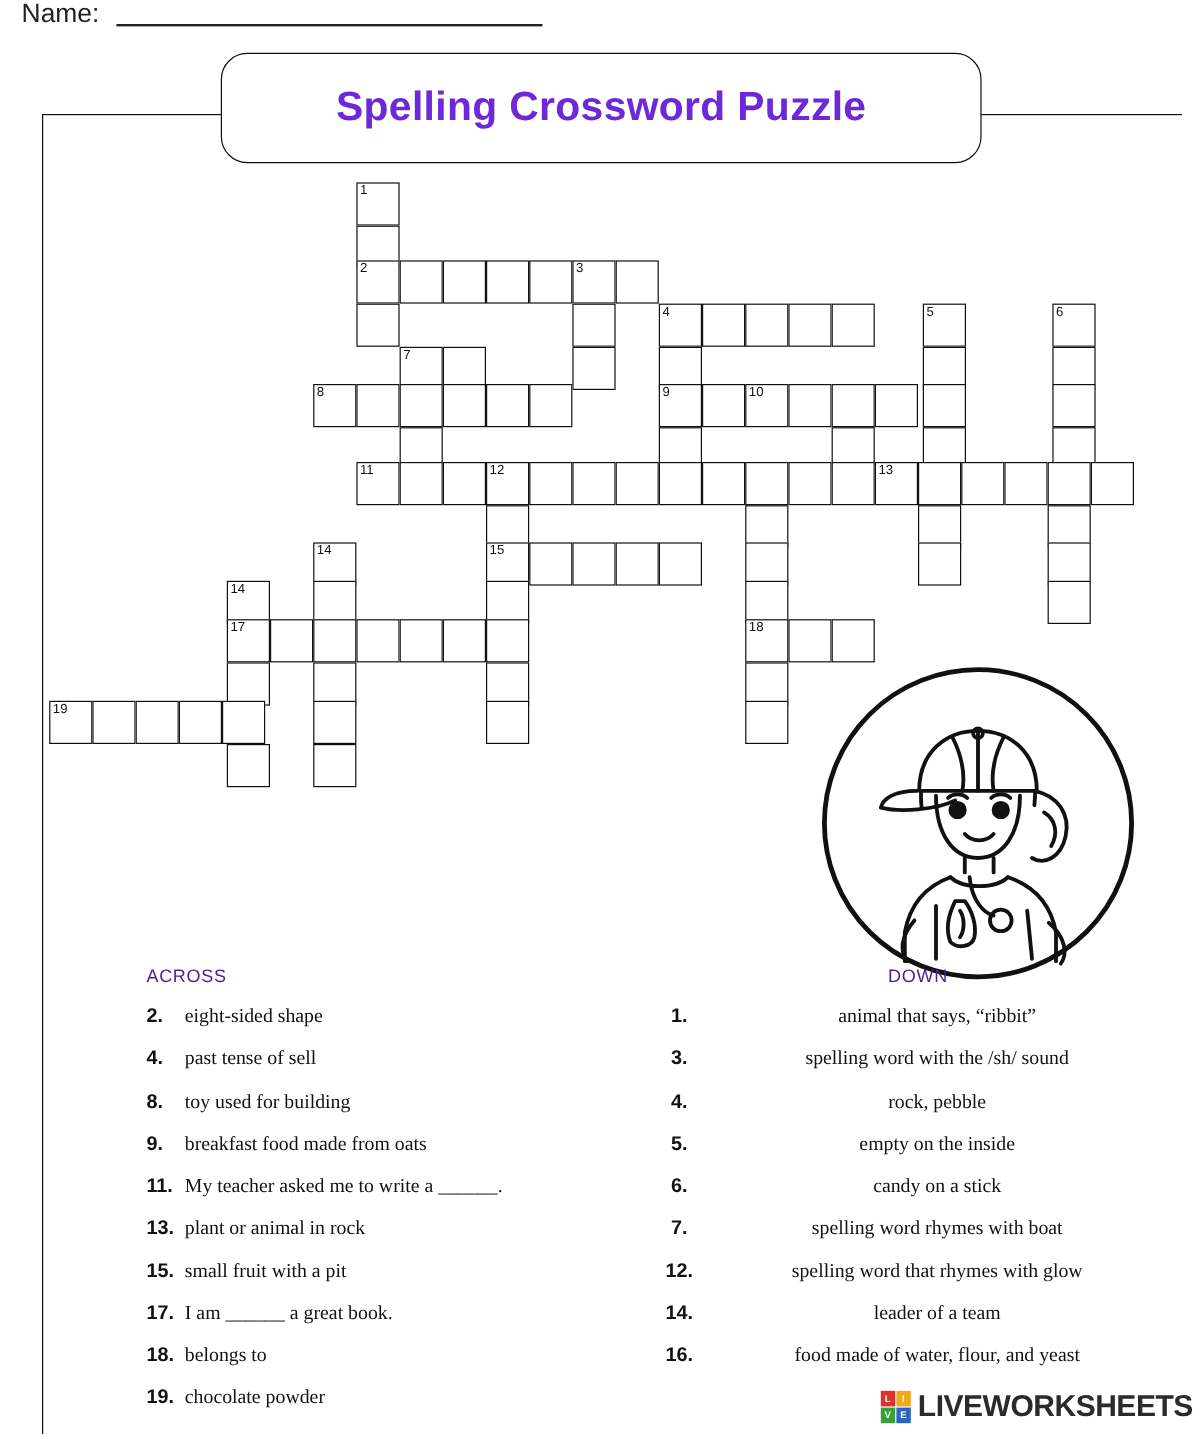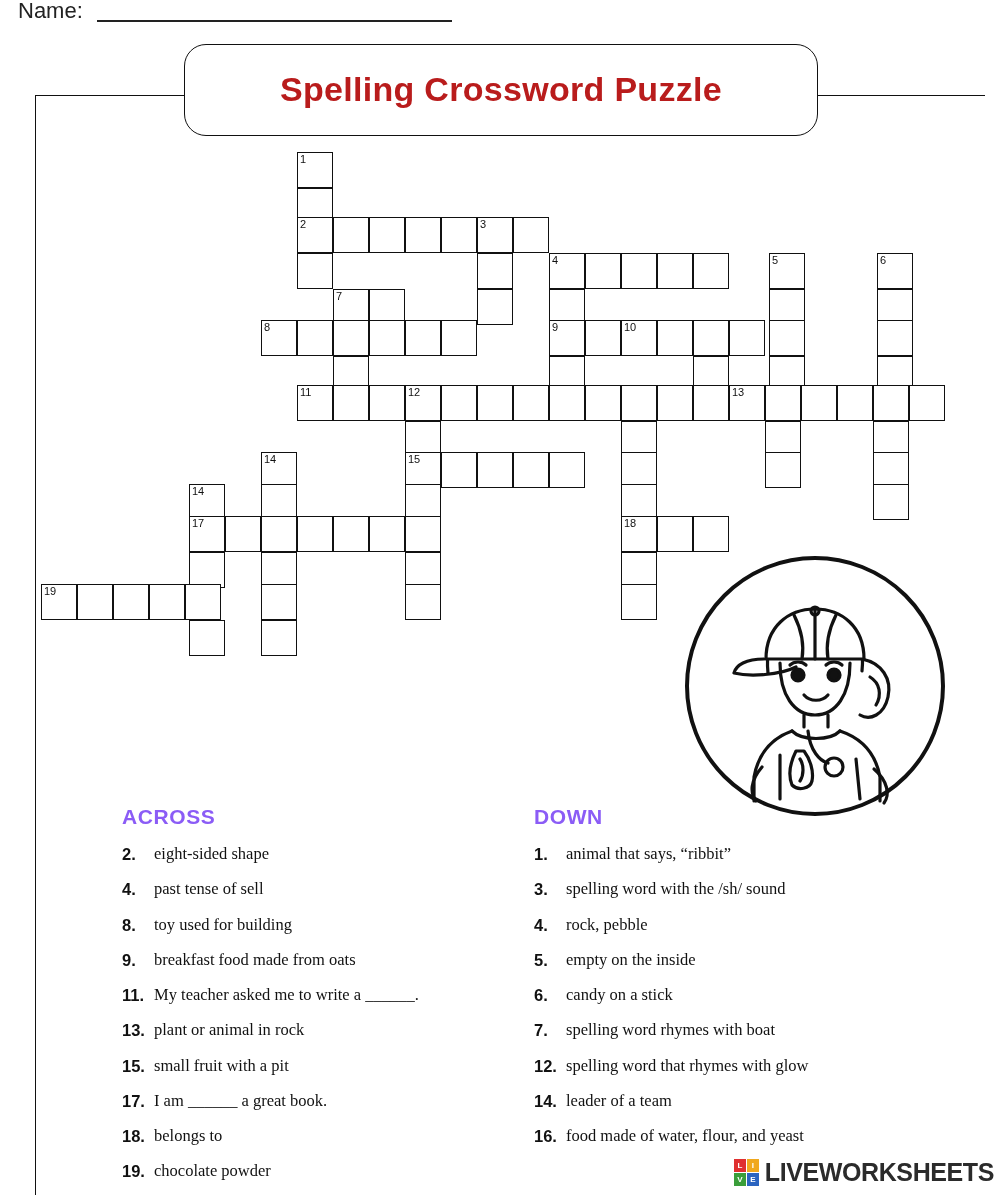--- a/index.html
+++ b/index.html
@@ -24,21 +24,21 @@
     border:1.5px solid #111;border-right:none;border-bottom:none;
     box-sizing:border-box;
   }
   .title-box{
     position:absolute;left:184px;top:44px;width:634px;height:92px;
     background:#fff;border:1.5px solid #111;border-radius:22px;
     box-sizing:border-box;
     display:flex;flex-direction:column;align-items:center;justify-content:center;
   }
   .title-main{
-    font-size:34px;font-weight:bold;letter-spacing:.3px;color:#b91c1c;
+    font-size:34px;font-weight:bold;letter-spacing:.3px;color:#6d28d9;
     line-height:1.1;
   }
   .title-sub{
     font-size:19px;color:#111;margin-top:4px;
   }
   .title-sub .macron{border-top:1.4px solid #111;display:inline-block;line-height:1;padding:0 0px;}
 
   
   #grid{position:absolute;left:0;top:0;width:1000px;height:680px;}
   .cell{
@@ -51,23 +51,23 @@
 
   
   .illus{
     position:absolute;left:684px;top:555px;width:262px;height:262px;
   }
 
   
   .clues{position:absolute;left:0;top:805px;width:1000px;}
   .col{position:absolute;top:0;}
   .col.across{left:122px;width:420px;}
-  .col.down{left:534px;width:430px;}
+  .col.down{left:550px;width:430px;text-align:center;}
   .col h3{
-    margin:0 0 14px 0;font-size:21px;font-weight:bold;letter-spacing:.6px;color:#8b5cf6;
+    margin:0 0 14px 0;font-size:15px;font-weight:normal;letter-spacing:.6px;color:#4c1d95;
   }
   .clue{
     display:flex;font-size:16.5px;line-height:1.35;margin-bottom:13px;color:#111;
   }
   .clue .n{font-weight:bold;width:32px;flex:0 0 32px;}
   .clue .t{flex:1;font-family:Liberation Serif, serif;}
   
   .lw{
     position:absolute;right:6px;bottom:12px;display:flex;align-items:center;gap:4px;
   }

